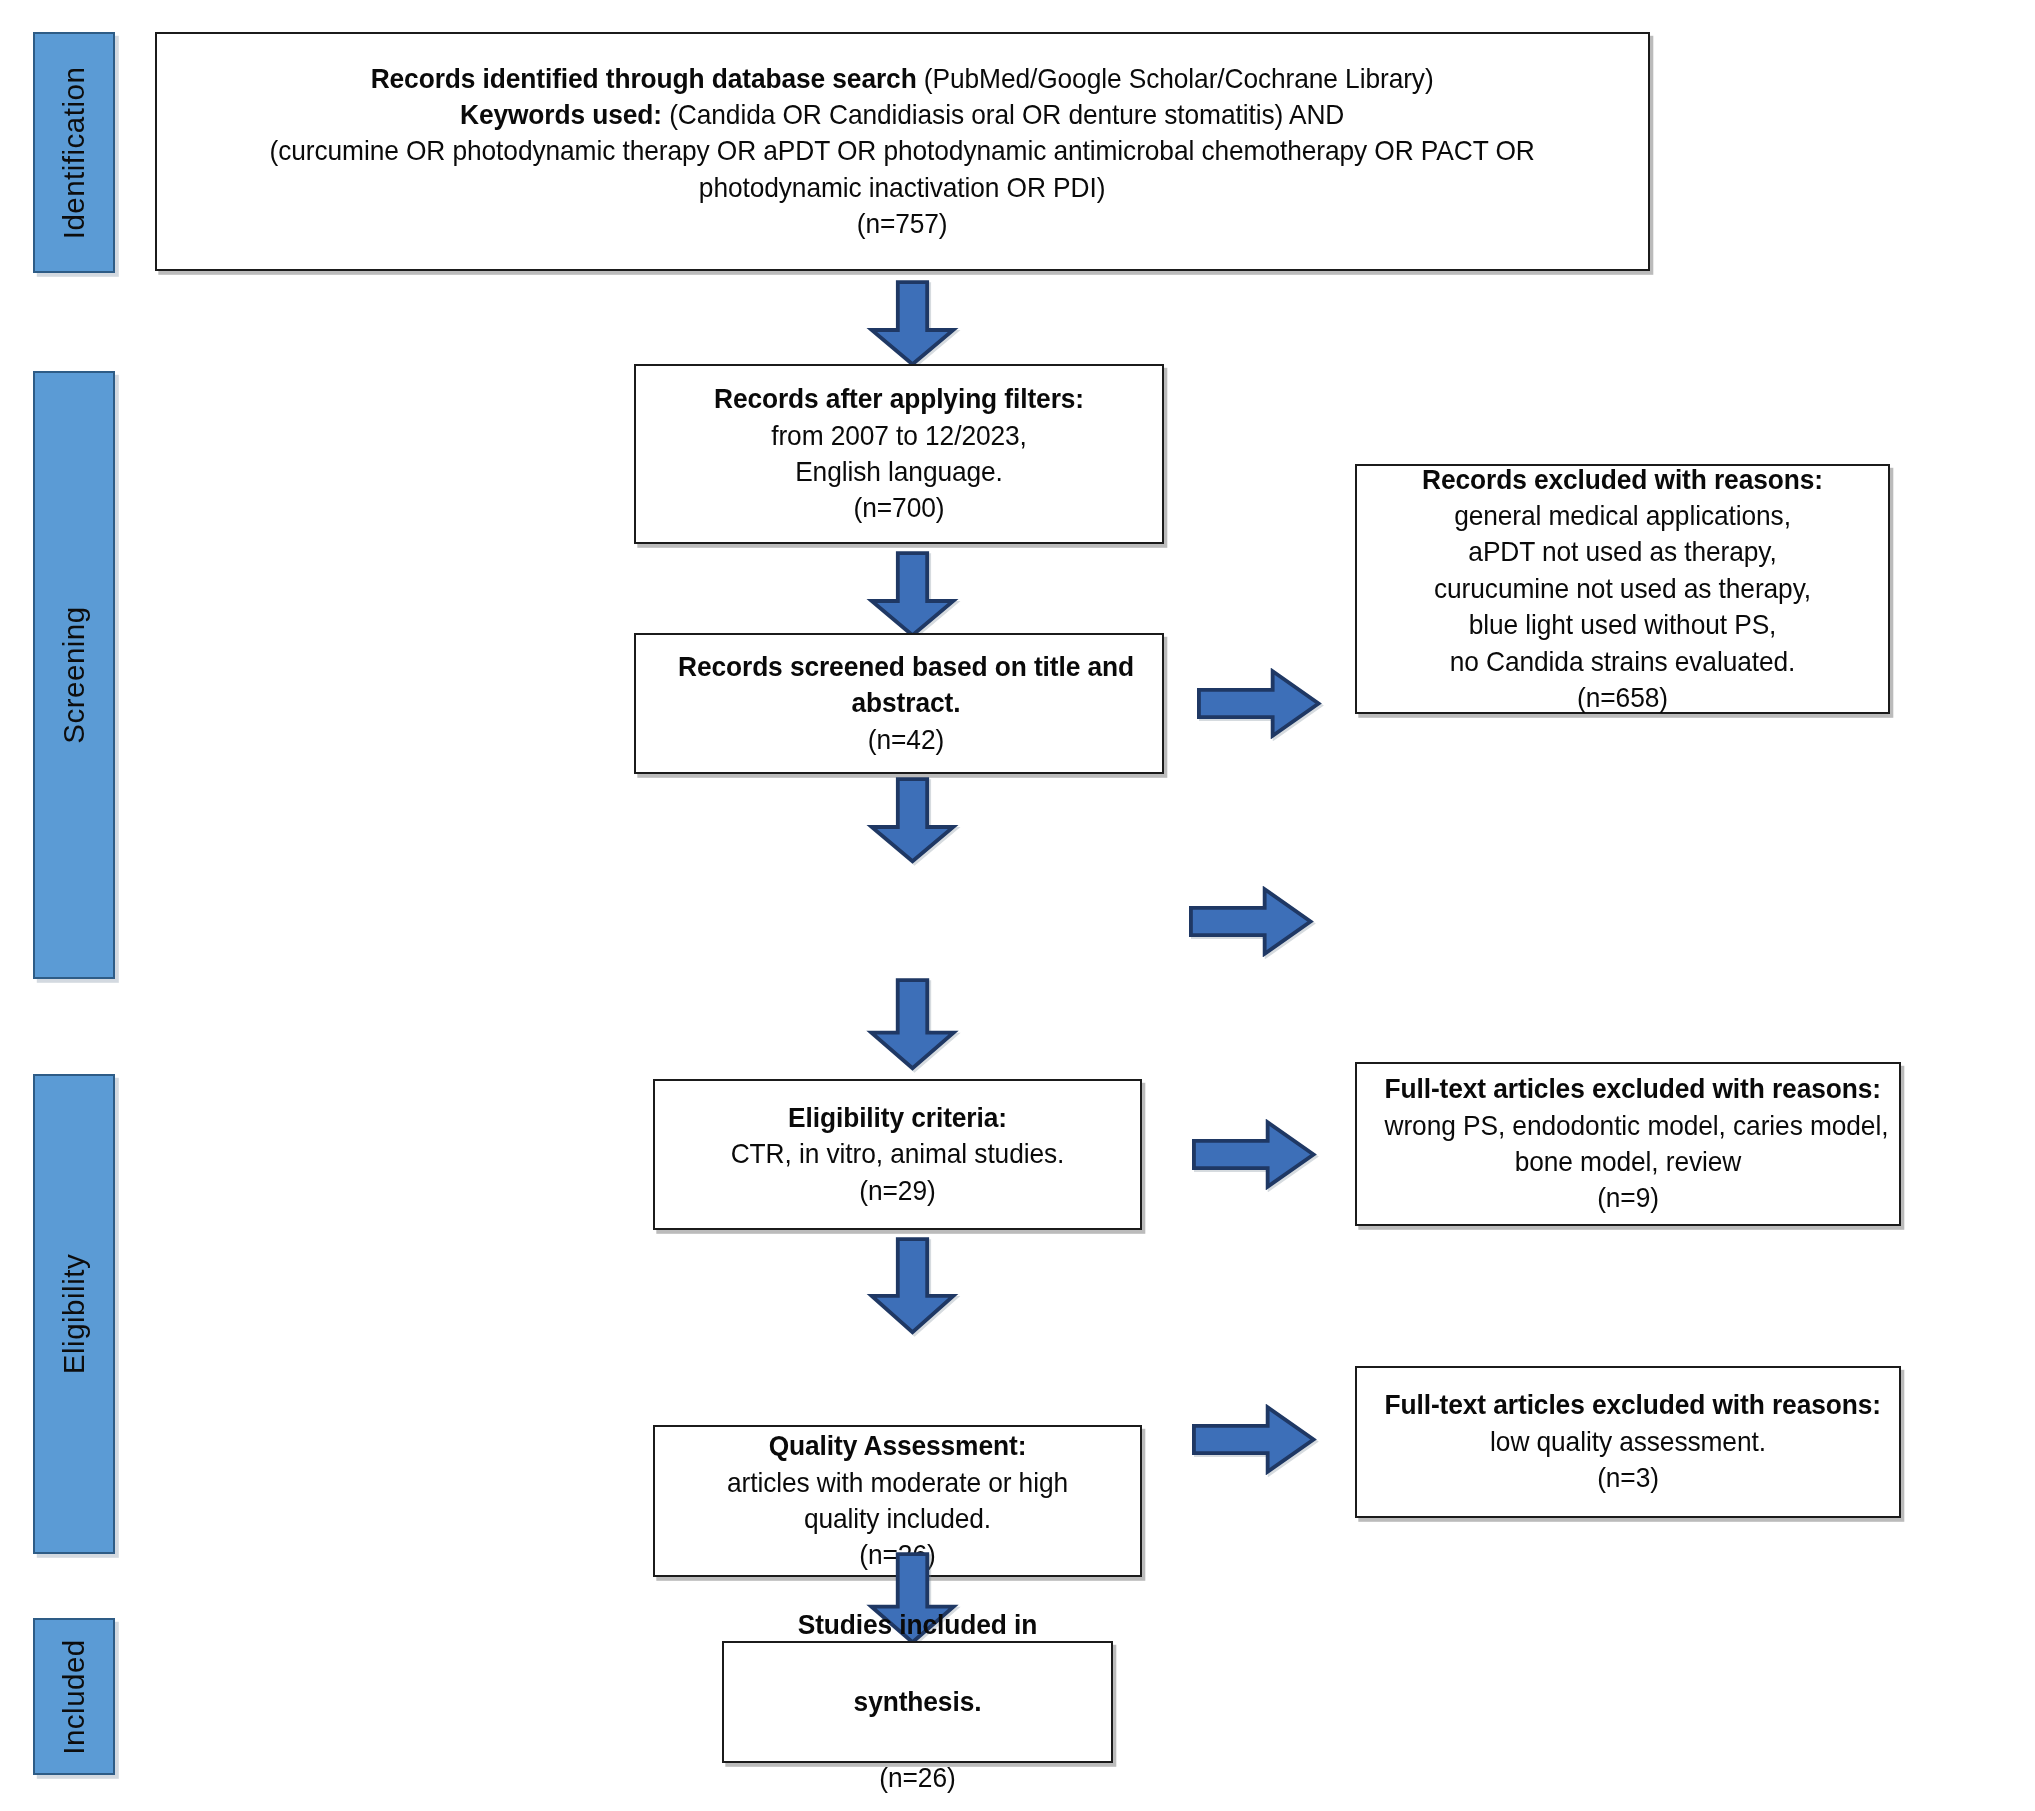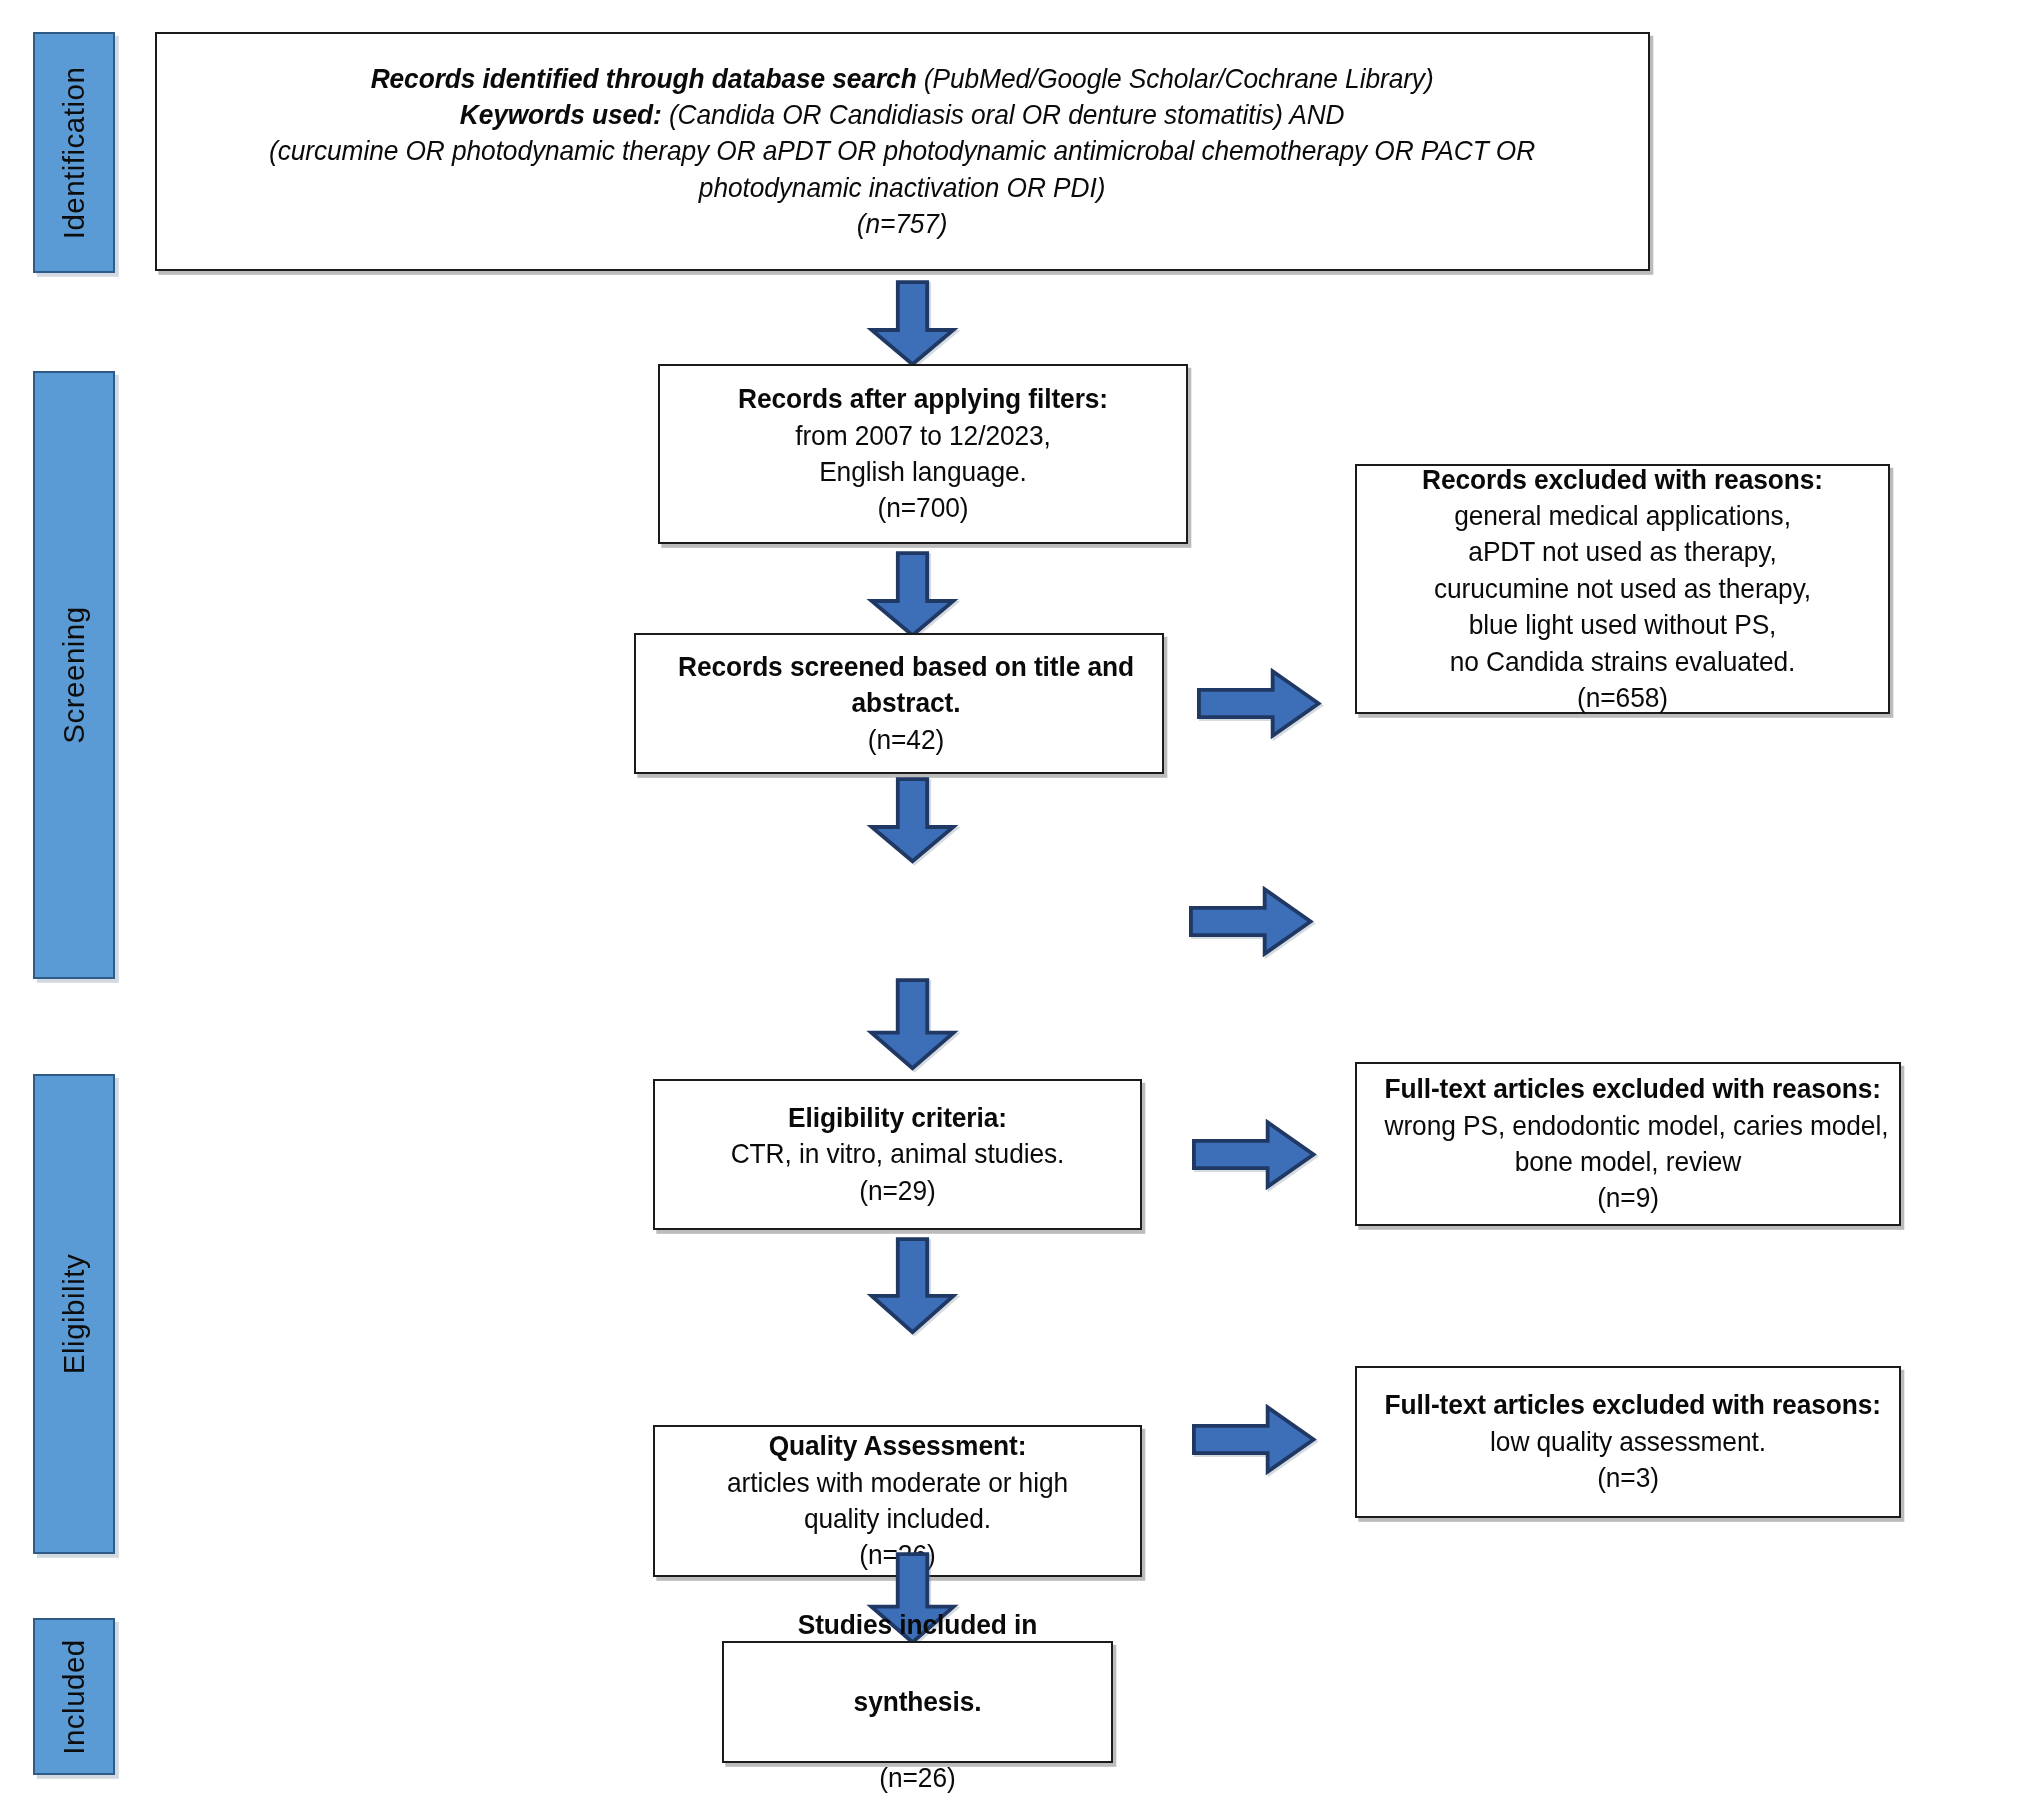--- a/index.html
+++ b/index.html
@@ -76,37 +76,37 @@
   </div>
 
   <div class="phase-bar" style="left:33px; top:1074px; width:82px; height:480px;">
     <span class="phase-label">Eligibility</span>
   </div>
 
   <div class="phase-bar" style="left:33px; top:1618px; width:82px; height:157px;">
     <span class="phase-label">Included</span>
   </div>
 
-  <div class="box" style="left:155px; top:32px; width:1495px; height:239px; padding:9.8px 16.4px;font-style:italic;">
+  <div class="box" style="left:155px; top:32px; width:1495px; height:239px; padding:9.8px 16.4px;">
     <span class="line">
       <b>Records identified through database search</b><span style="font-weight:400"> (PubMed/Google Scholar/Cochrane Library)</span>
     </span>
     <span class="line">
       <b>Keywords used:</b><span style="font-weight:400"> (Candida OR Candidiasis oral OR denture stomatitis) AND</span>
     </span>
     <span class="line">(curcumine OR photodynamic therapy OR aPDT OR photodynamic antimicrobal chemotherapy OR PACT OR</span>
     <span class="line">photodynamic inactivation OR PDI)</span>
     <span class="line">(n=757)</span>
   </div>
 
   <svg class="arrow-down" style="left:866px; top:280px; width:93px; height:87px;" viewBox="0 0 170 160">
     <polygon class="arrow-poly" points="58,4 112,4 112,92 160,92 85,155 10,92 58,92"></polygon>
   </svg>
 
-  <div class="box" style="left:634px; top:364px; width:530px; height:180px;margin-left:24px;">
+  <div class="box" style="left:634px; top:364px; width:530px; height:180px;">
     <span class="line b">Records after applying filters:</span>
     <span class="line">from 2007 to 12/2023,</span>
     <span class="line">English language.</span>
     <span class="line">(n=700)</span>
   </div>
 
   <svg class="arrow-down" style="left:866px; top:551px; width:93px; height:87px;" viewBox="0 0 170 160">
     <polygon class="arrow-poly" points="58,4 112,4 112,92 160,92 85,155 10,92 58,92"></polygon>
   </svg>
 

